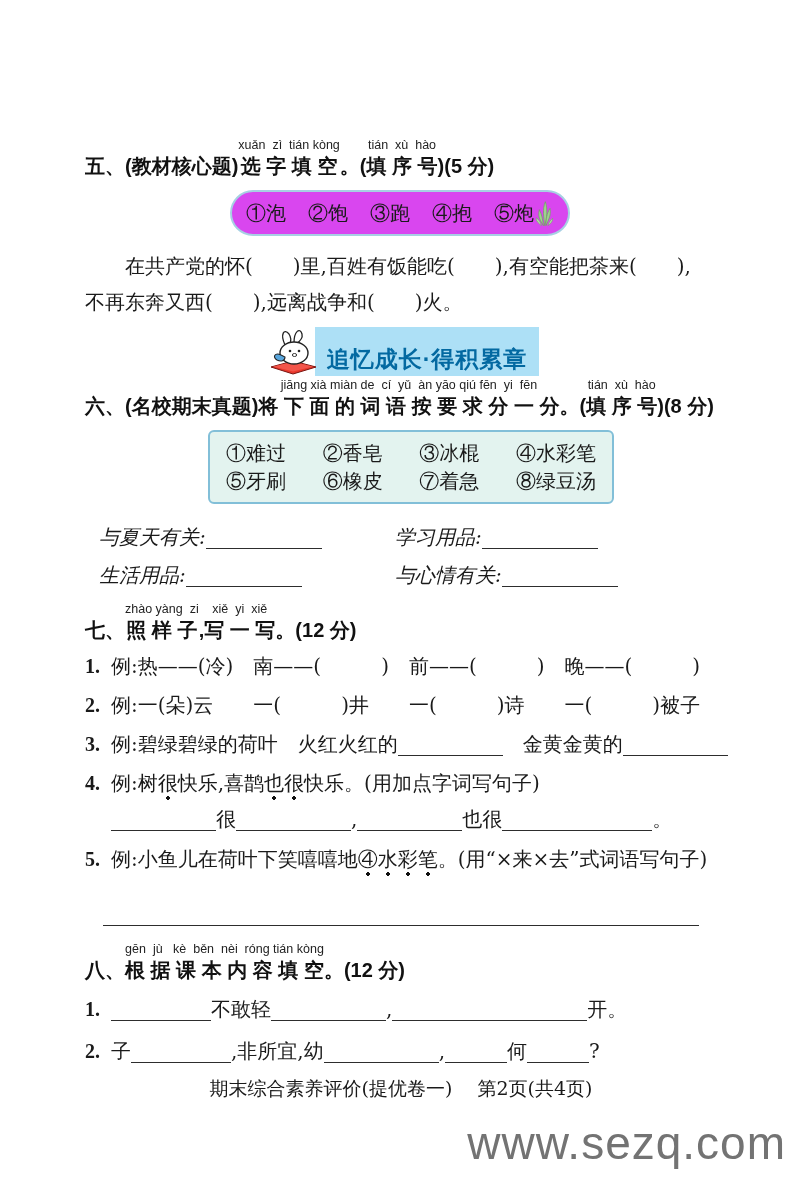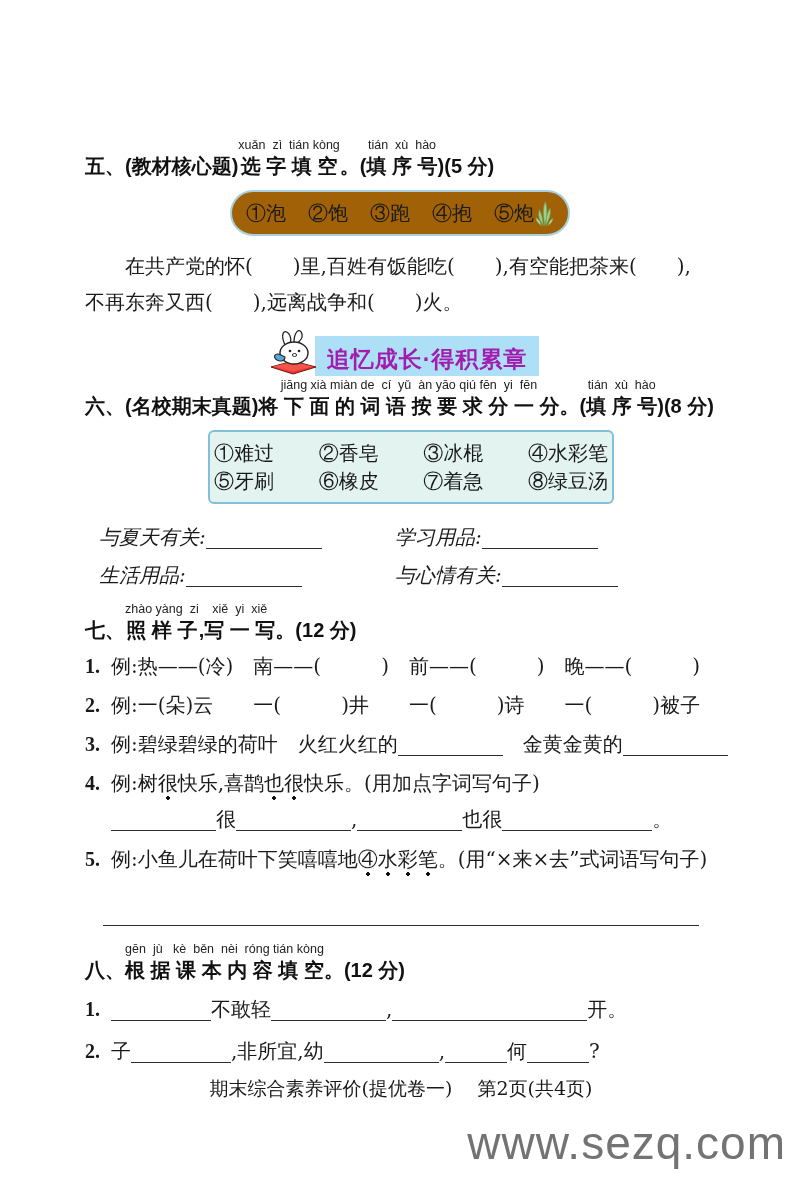--- a/index.html
+++ b/index.html
@@ -17,50 +17,50 @@
              font-family:"Liberation Sans", sans-serif; }
   .heading .ht { line-height:27px; white-space:pre; }
   .rseg { display:flex; flex-direction:column; align-items:center; }
   .rseg .py { font-size:12.5px; font-weight:normal; line-height:15px;
               white-space:pre; color:#222;
               font-family:"Liberation Sans", sans-serif; }
   .rseg .rch { line-height:27px; white-space:pre; }
 
   
   .box1 { width:340px; height:46px; margin:10px 0 0 145px;
-          border:2px solid #a7d0e3; border-radius:23px; background:#a16207;
+          border:2px solid #a7d0e3; border-radius:23px; background:#d946ef;
           display:flex; align-items:center; justify-content:space-between;
           padding:0 14px; font-size:20px; }
   .box1 .word { white-space:pre; }
   .box2 { width:406px; margin:10px 0 0 123px;
           border:2px solid #82bfd8; border-radius:6px; background:#e3f3ef;
-          padding:7px 4px; font-size:20px;font-family:Liberation Serif, serif; }
+          padding:7px 16px; font-size:20px;font-family:Liberation Serif, serif; }
   .box2 .wrow { display:grid; grid-template-columns:repeat(4,auto);
                 justify-content:space-between; line-height:28px; }
 
   
   .cline { font-size:20px; line-height:36px; white-space:pre; }
   .item { display:flex; align-items:flex-start; font-size:20px;
           line-height:34px; margin-top:5px; }
   .item .num { font-weight:bold; width:26px; flex:none;
                font-family:"Liberation Serif", serif; }
   .item .segs { white-space:pre; flex:1; }
   .blank { display:inline-block; height:0;
            border-bottom:1.8px solid #2d2d2d; vertical-align:-5px; }
   .dot { padding-bottom:6px;
          background-image:radial-gradient(circle, #111 1.6px, transparent 2px);
          background-size:1em 6px; background-repeat:repeat-x;
          background-position:left bottom; }
 
   
   .banner { display:flex; align-items:flex-end; justify-content:center;
             margin-top:6px; height:50px; }
-  .banner .strip { background:#ade0f6; padding:8px 12px 2px 12px;
+  .banner .strip { background:#ade0f6; padding:17px 12px 2px 12px;
                    font-size:23px; font-weight:bold; letter-spacing:1px;
-                   font-family:"Liberation Sans", sans-serif; color:#a21caf;
+                   font-family:"Liberation Sans", sans-serif; color:#0369a1;
                    line-height:30px; }
   .banner svg { margin-right:-8px; position:relative; z-index:2; }
 
   
   .cat-grid { display:grid; grid-template-columns:296px auto;
               margin:14px 0 0 14px; row-gap:0; font-size:20px;
               line-height:38px;font-style:italic; }
   .cat-cell { white-space:nowrap; }
 
   .answer-line { margin:30px 0 0 18px; }

